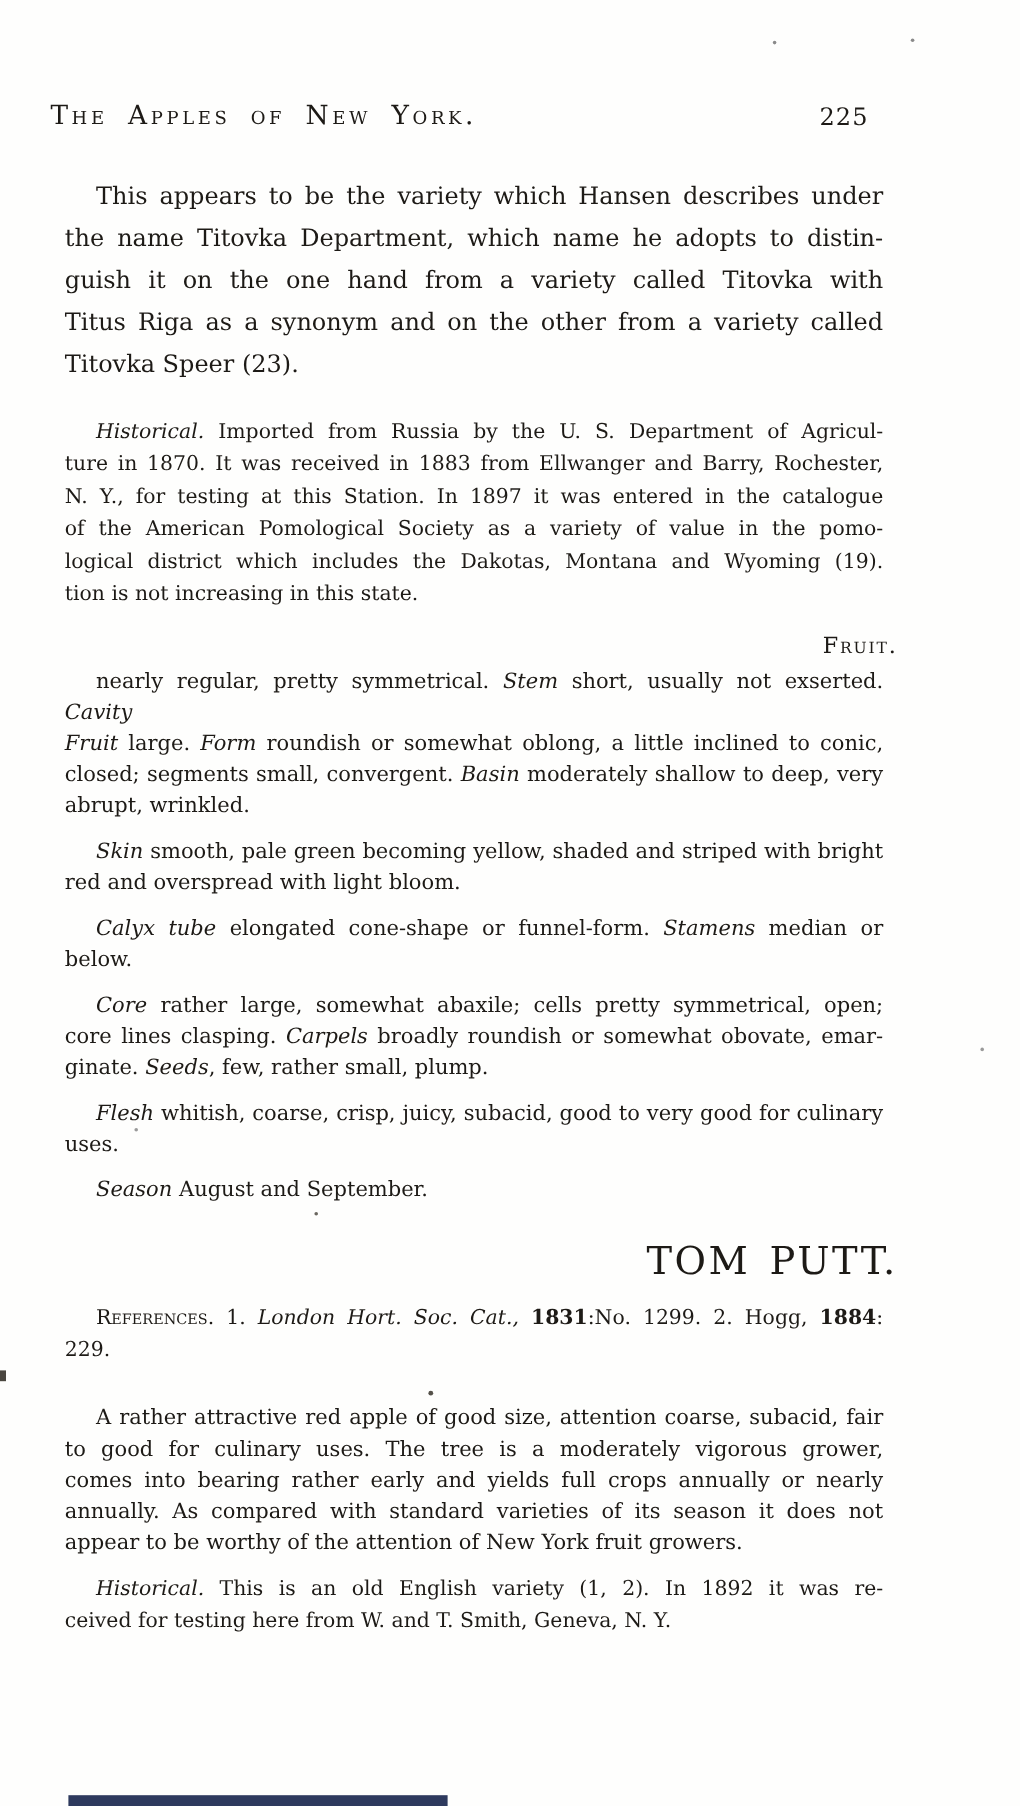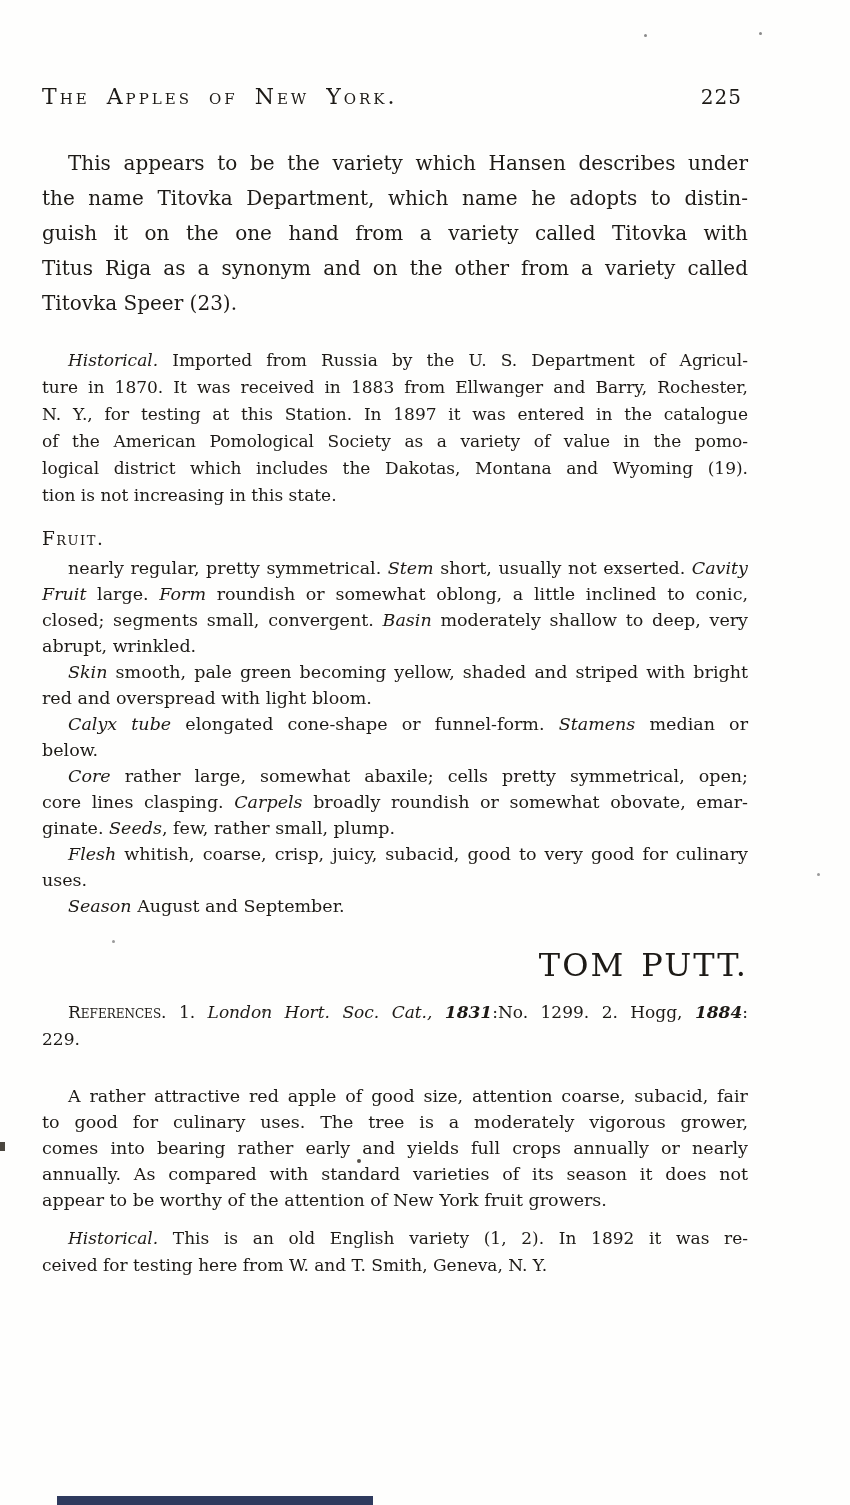--- a/index.html
+++ b/index.html
@@ -25,45 +25,45 @@
   }
   .page-header-title {
     text-align: left;
     font-variant: small-caps;
     font-size: 22px;
     letter-spacing: 3px;
     word-spacing: 7px;
   }
   .page-number {
     position: absolute;
-    right: 6px; top: 1px;
+    right: 24px; top: 1px;
     font-size: 20px;
     letter-spacing: 1px;
   }
   
-  .para { margin: 0; }
+  .para { margin: 12px; }
   .line {
     text-align: justify;
     text-align-last: justify;
   }
   .line.lastline { text-align-last: left; }
   .ind .line:first-child { text-indent: 26px; }
   .it { font-style: italic; }
-  .bd { font-weight: bold; font-style: italic; }
+  .bd { font-weight: bold; }
   .sc { font-variant: small-caps; }
   
   .lg { font-size: 20px; line-height: 35px; }
   .md { font-size: 17.5px; line-height: 26px; }
   .sm { font-size: 17px; line-height: 27px; }
   
   .intro       { margin-top: 32px; }
   .historical1 { margin-top: 26px; }
   .fruit-heading {
     margin-top: 18px;
-    text-align: left;
+    text-align: right;
     font-variant: small-caps;
     font-size: 18.5px;
     letter-spacing: 1.5px;
     line-height: 24px;
   }
   .fruit-body { margin-top: 4px; }
   .variety-heading {
     margin-top: 26px;
     text-align: right;
     font-size: 32px;

